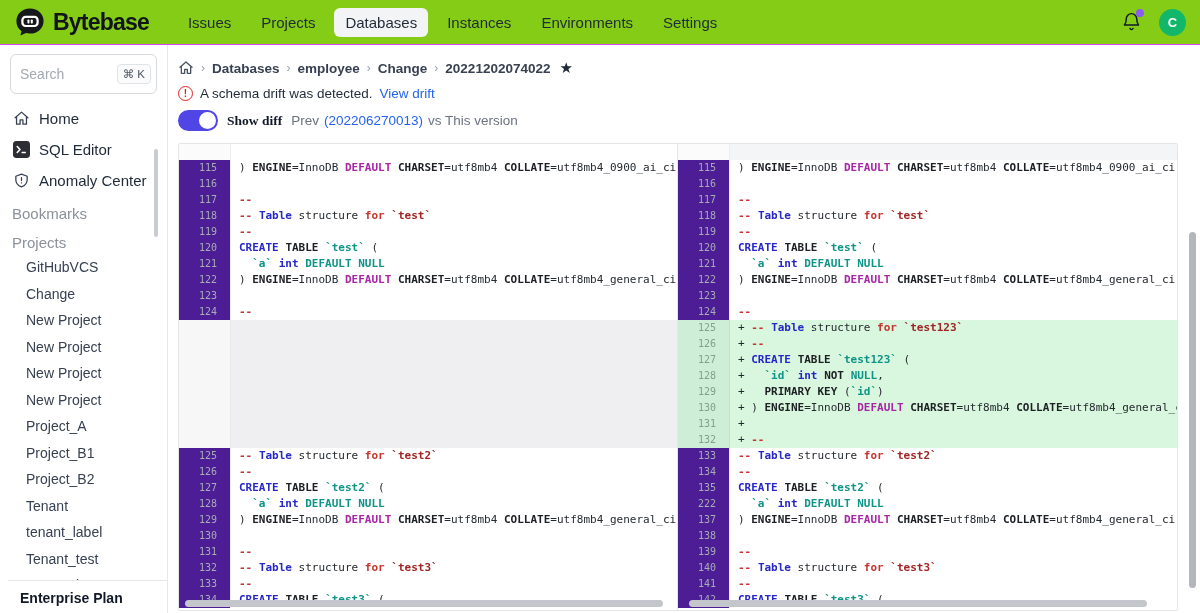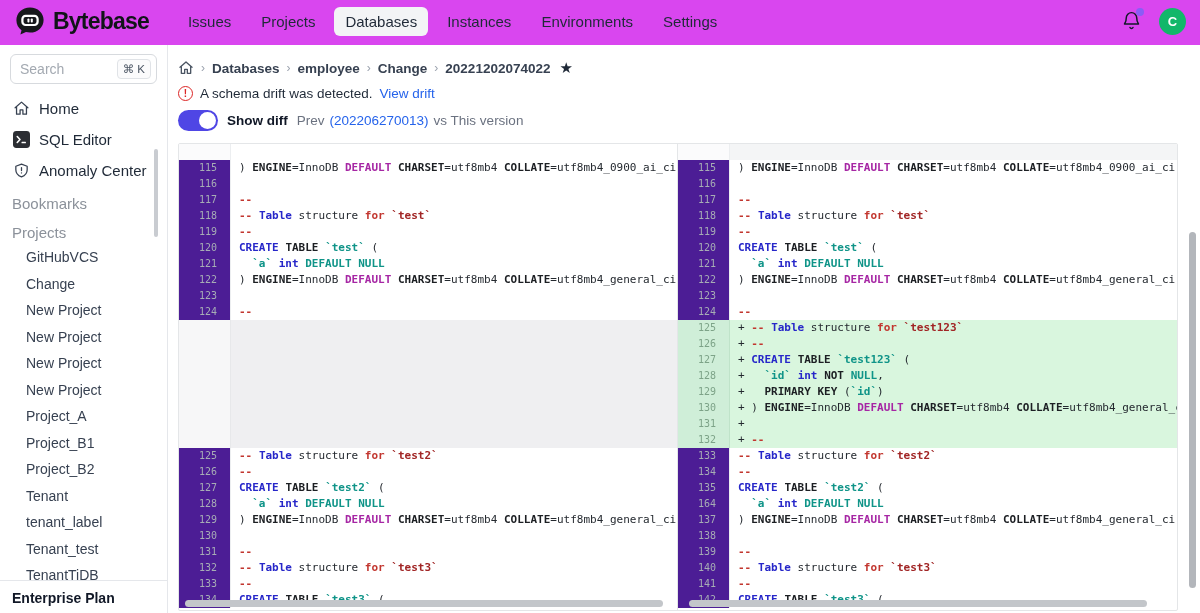--- a/index.html
+++ b/index.html
@@ -1,72 +1,72 @@
 <!DOCTYPE html>
 <html><head>
 <meta charset="utf-8">
 <style>
   * { margin:0; padding:0; box-sizing:border-box; }
   html,body { width:1200px; height:613px; overflow:hidden; background:#fff;
     font-family:"Liberation Sans", sans-serif; color:#1f2937; }
 
   
-  .navbar { height:45px; display:flex; align-items:center; border-bottom:3px solid #d946ef;
-    padding:0 14px; position:relative; background:#d946ef; }
+  .navbar { height:45px; display:flex; align-items:center; border-bottom:1px solid #d946ef;
+    padding:0 14px; position:relative; background:#84cc16; }
   .brand { display:flex; align-items:center; gap:7px; cursor:pointer; }
   .brand-text { font-size:23px; font-weight:800; letter-spacing:-0.8px; color:#111418; }
   .nav-items { display:flex; align-items:center; gap:8px; margin-left:28px; }
   .nav-item { font-size:15px; color:#1f2937; padding:6px 11px; border-radius:6px; cursor:pointer; }
   .nav-item.active { background:#f3f4f6; }
   .nav-right { margin-left:auto; display:flex; align-items:center; gap:16px; }
   .bell-wrap { position:relative; width:22px; height:22px; cursor:pointer; }
   .notif-dot { position:absolute; top:-2px; right:-1px; width:8px; height:8px; border-radius:50%; background:#8b5cf6; }
   .avatar { width:27px; height:27px; border-radius:50%; background:#12b76a; color:#fff;
     display:flex; align-items:center; justify-content:center; font-size:13px; font-weight:600; cursor:pointer; }
 
   
   .shell { display:flex; height:568px; }
 
   
   .sidebar { width:168px; flex:0 0 168px; border-right:1px solid #e5e7eb; position:relative; padding-top:9px; }
-  .search-box { margin:0 10px 10px 10px; height:30px; border:1px solid #d7dade; border-radius:6px;
+  .search-box { margin:0 10px 10px 10px; height:40px; border:1px solid #d7dade; border-radius:6px;
     display:flex; align-items:center; padding:0 5px 0 9px; }
   .search-box input { border:none; outline:none; width:86px; font-size:14px; color:#374151;
     font-family:"Liberation Sans", sans-serif; background:transparent; }
   .search-box input::placeholder { color:#a3a9b1; }
   .kbd { margin-left:auto; border:1px solid #e0e3e7; background:#fbfbfc; border-radius:4px;
     font-size:11.5px; color:#4b5563; padding:2px 5px; white-space:nowrap; }
   .side-item { display:flex; align-items:center; gap:9px; padding:6px 12px; font-size:15px;
     color:#1f2937; cursor:pointer; margin-bottom:2px; }
   .side-icon { width:18px; display:flex; justify-content:center; }
   .section-label { font-size:15px; color:#8b919a; padding:8px 12px 4px 12px; }
   .proj-item { font-size:14px; color:#374151; padding:4px 12px 4px 26px; cursor:pointer; margin-bottom:2.5px;
     white-space:nowrap; overflow:hidden; }
-  .plan-bar { position:absolute; left:0; right:0; bottom:0; border-top:1px solid #e5e7eb;
+  .plan-bar { position:absolute; left:8px; right:0; bottom:0; border-top:1px solid #e5e7eb;
     padding:8px 12px 6px 12px; background:#fff; }
   .plan-text { font-size:14px; font-weight:700; color:#111827; }
   .side-scrollthumb { position:absolute; right:9px; top:104px; width:4px; height:88px;
     background:#c9ccd1; border-radius:2px; }
 
   
   .main { flex:1; position:relative; padding:14px 0 0 10px; }
   .breadcrumb { display:flex; align-items:center; gap:7px; font-size:13.5px; color:#4b5563; }
   .crumb { font-weight:600; color:#374151; cursor:pointer; }
   .crumb-sep { color:#9ca3af; font-size:12px; }
   .fav-star { font-size:15px; color:#1f2937; cursor:pointer; margin-left:2px; }
 
   .alert-row { display:flex; align-items:center; gap:7px; margin-top:9px; font-size:13.5px; }
   .alert-icon { width:15px; height:15px; border:1.5px solid #dc2626; border-radius:50%;
     color:#dc2626; font-size:10px; font-weight:700; display:flex; align-items:center; justify-content:center; }
   .link { color:#2563eb; cursor:pointer; }
 
   .diffbar { display:flex; align-items:center; gap:9px; margin-top:9px; font-size:13.5px; }
   .toggle { width:40px; height:21px; border-radius:11px; background:#4f46e5; position:relative; cursor:pointer; }
   .toggle-knob { position:absolute; top:2px; right:2px; width:17px; height:17px; border-radius:50%; background:#fff; }
-  .toggle-label { font-weight:700; color:#111827; }
+  .toggle-label { font-weight:700; color:#111827;font-family:Liberation Serif, serif; }
   .muted { color:#6b7280; }
 
   
   .diff-container { margin-top:12px; width:1000px; height:468px; border:1px solid #e4e6e8;
     border-radius:2px; display:flex; position:relative; overflow:hidden; background:#fff; }
   .pane { width:499px; flex:0 0 499px; overflow:hidden; }
   .pane.left { border-right:1px solid #e4e6e8; }
   .drow { display:flex; height:16px; line-height:16px; font-family:"DejaVu Sans Mono", monospace;
     font-size:11px; white-space:pre; }
   .gut { flex:0 0 52px; width:52px; text-align:right; padding-right:13px; color:#a7adb5;
@@ -280,21 +280,21 @@
           <div class="drow add"><span class="gut">126</span><span class="cod"><span class="tok-p">+ </span><span class="tok-r">--</span></span></div>
           <div class="drow add"><span class="gut">127</span><span class="cod"><span class="tok-p">+ </span><span class="tok-k">CREATE</span><span class="tok-p"> </span><span class="tok-b">TABLE</span><span class="tok-p"> </span><span class="tok-t">`test123`</span><span class="tok-p"> (</span></span></div>
           <div class="drow add"><span class="gut">128</span><span class="cod"><span class="tok-p">+ </span><span class="tok-p">  </span><span class="tok-t">`id`</span><span class="tok-p"> </span><span class="tok-k">int</span><span class="tok-p"> </span><span class="tok-b">NOT</span><span class="tok-p"> </span><span class="tok-t">NULL</span><span class="tok-p">,</span></span></div>
           <div class="drow add"><span class="gut">129</span><span class="cod"><span class="tok-p">+ </span><span class="tok-p">  </span><span class="tok-b">PRIMARY KEY</span><span class="tok-p"> (</span><span class="tok-t">`id`</span><span class="tok-p">)</span></span></div>
           <div class="drow add"><span class="gut">130</span><span class="cod"><span class="tok-p">+ </span><span class="tok-p">) </span><span class="tok-b">ENGINE</span><span class="tok-p">=InnoDB </span><span class="tok-m">DEFAULT</span><span class="tok-p"> </span><span class="tok-b">CHARSET</span><span class="tok-p">=utf8mb4 </span><span class="tok-b">COLLATE</span><span class="tok-p">=utf8mb4_general_ci;</span></span></div>
           <div class="drow add"><span class="gut">131</span><span class="cod"><span class="tok-p">+ </span></span></div>
           <div class="drow add"><span class="gut">132</span><span class="cod"><span class="tok-p">+ </span><span class="tok-r">--</span></span></div>
           <div class="drow"><span class="gut">133</span><span class="cod"><span class="tok-r">--</span><span class="tok-p"> </span><span class="tok-k">Table</span><span class="tok-p"> structure </span><span class="tok-r">for</span><span class="tok-p"> </span><span class="tok-d">`test2`</span></span></div>
           <div class="drow"><span class="gut">134</span><span class="cod"><span class="tok-r">--</span></span></div>
           <div class="drow"><span class="gut">135</span><span class="cod"><span class="tok-k">CREATE</span><span class="tok-p"> </span><span class="tok-b">TABLE</span><span class="tok-p"> </span><span class="tok-t">`test2`</span><span class="tok-p"> (</span></span></div>
-          <div class="drow"><span class="gut">164</span><span class="cod"><span class="tok-p">  </span><span class="tok-t">`a`</span><span class="tok-p"> </span><span class="tok-k">int</span><span class="tok-p"> </span><span class="tok-t">DEFAULT NULL</span></span></div>
+          <div class="drow"><span class="gut">222</span><span class="cod"><span class="tok-p">  </span><span class="tok-t">`a`</span><span class="tok-p"> </span><span class="tok-k">int</span><span class="tok-p"> </span><span class="tok-t">DEFAULT NULL</span></span></div>
           <div class="drow"><span class="gut">137</span><span class="cod"><span class="tok-p">) </span><span class="tok-b">ENGINE</span><span class="tok-p">=InnoDB </span><span class="tok-m">DEFAULT</span><span class="tok-p"> </span><span class="tok-b">CHARSET</span><span class="tok-p">=utf8mb4 </span><span class="tok-b">COLLATE</span><span class="tok-p">=utf8mb4_general_ci;</span></span></div>
           <div class="drow"><span class="gut">138</span><span class="cod"></span></div>
           <div class="drow"><span class="gut">139</span><span class="cod"><span class="tok-r">--</span></span></div>
           <div class="drow"><span class="gut">140</span><span class="cod"><span class="tok-r">--</span><span class="tok-p"> </span><span class="tok-k">Table</span><span class="tok-p"> structure </span><span class="tok-r">for</span><span class="tok-p"> </span><span class="tok-d">`test3`</span></span></div>
           <div class="drow"><span class="gut">141</span><span class="cod"><span class="tok-r">--</span></span></div>
           <div class="drow"><span class="gut">142</span><span class="cod"><span class="tok-k">CREATE</span><span class="tok-p"> </span><span class="tok-b">TABLE</span><span class="tok-p"> </span><span class="tok-t">`test3`</span><span class="tok-p"> (</span></span></div>
         </div>
       <div class="hscroll lft"></div>
       <div class="hscroll rgt"></div>
     </div>

